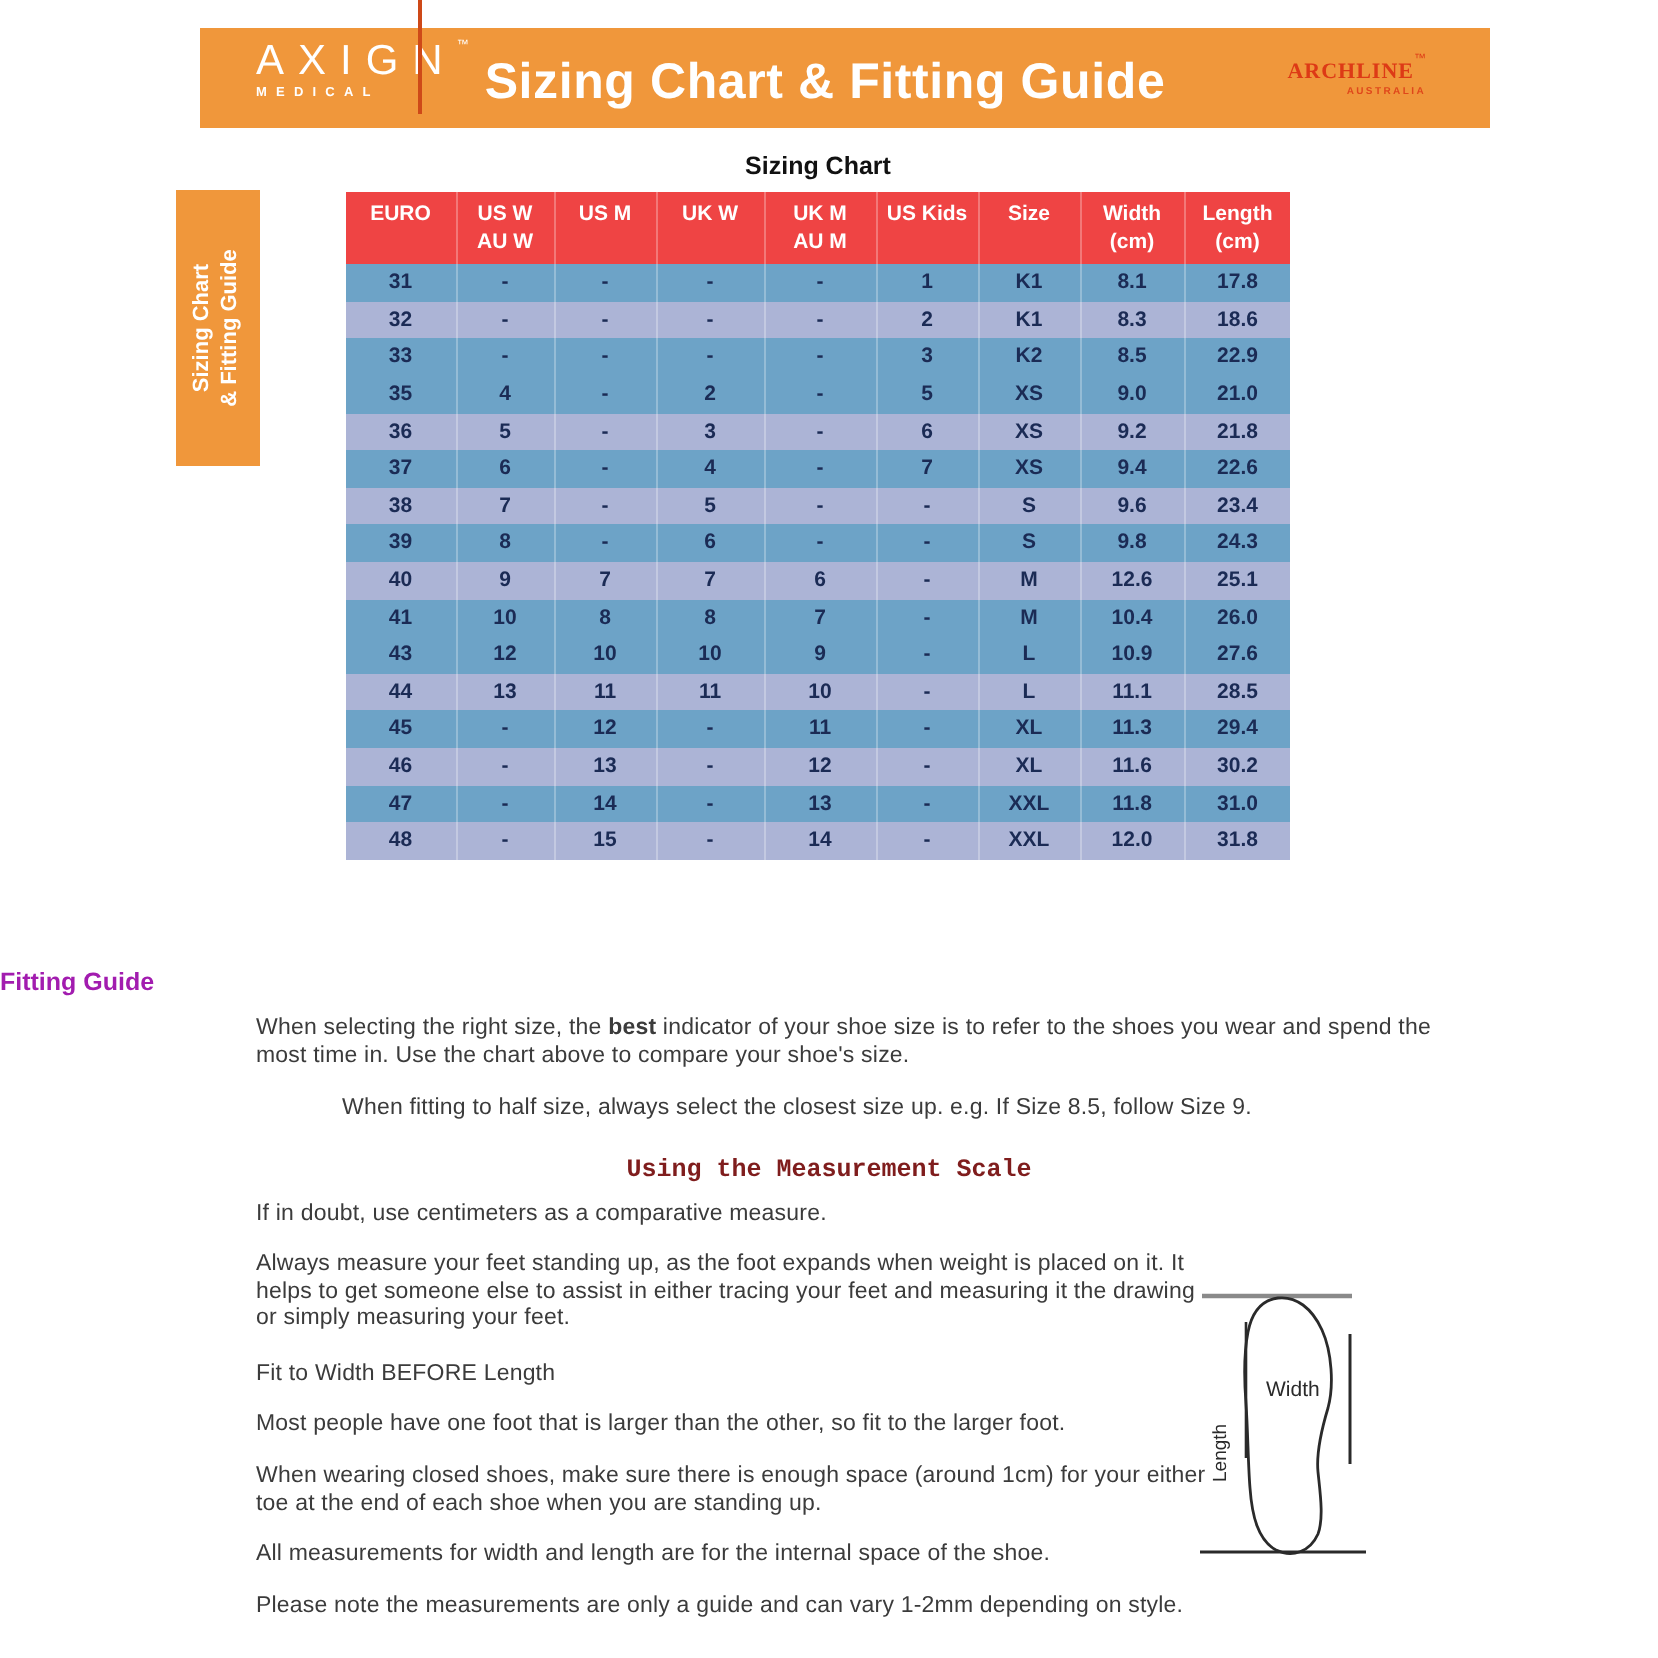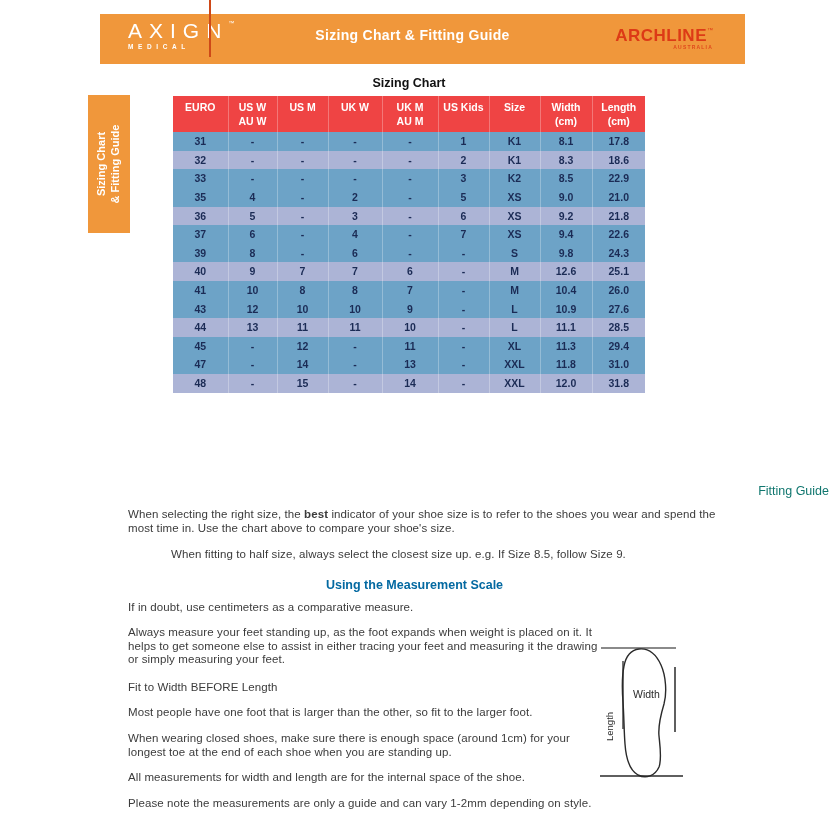--- a/index.html
+++ b/index.html
@@ -8,30 +8,30 @@
   .abs{position:absolute;}
 
   
   .header-bar{left:100px;top:14px;width:645px;height:50px;background:#F0973B;}
   .axign{left:128px;top:20px;color:#fff;line-height:1;}
   .axign .word{font-size:21px;letter-spacing:7px;font-weight:400;}
   .axign .tm{font-size:6px;vertical-align:top;letter-spacing:0;}
   .axign .sub{font-size:6.5px;letter-spacing:4.6px;margin-top:3px;font-weight:700;}
   .red-line{left:209px;top:0;width:2px;height:57px;background:#CE4918;}
   .bar-title{left:100px;top:27px;width:625px;text-align:center;color:#ffffff;
-             font-size:14px;font-weight:700;letter-spacing:.3px;}
+             font-size:25px;font-weight:700;letter-spacing:.3px;}
   .archline{right:116px;top:27px;text-align:right;color:#DD3A16;line-height:1;}
-  .archline .word{font-size:17px;font-weight:700;letter-spacing:.5px;}
+  .archline .word{font-size:11px;font-weight:700;letter-spacing:.5px;font-family:Liberation Serif, serif;}
   .archline .tm{font-size:6px;vertical-align:top;}
   .archline .sub{font-size:5px;letter-spacing:1.2px;margin-top:1px;font-weight:700;opacity:.85;}
 
   
   .h-sizing{left:173px;top:76px;width:472px;text-align:center;font-size:12.5px;font-weight:700;color:#111;}
-  .h-fitting{left:0;top:484px;width:829px;text-align:right;font-size:12.5px;font-weight:400;color:#0f766e;}
-  .h-measure{left:0;top:578px;width:829px;text-align:center;font-size:12.5px;font-weight:700;color:#0369a1;}
+  .h-fitting{left:0;top:484px;width:829px;text-align:left;font-size:12.5px;font-weight:700;color:#a21caf;}
+  .h-measure{left:0;top:578px;width:829px;text-align:center;font-size:12.5px;font-weight:700;color:#7f1d1d;font-family:Liberation Mono, monospace;}
 
   
   .side-tab{left:88px;top:95px;width:42px;height:138px;background:#F0973B;}
   .side-tab-inner{position:absolute;left:-48px;top:48px;width:138px;height:42px;
       transform:rotate(-90deg);display:flex;flex-direction:column;justify-content:center;
       text-align:center;color:#fff;font-weight:700;font-size:11px;line-height:1.25;}
 
   
   .size-table{left:173px;top:96px;width:472px;border-collapse:collapse;table-layout:fixed;}
   .size-table th{background:#ef4444;color:#ffffff;font-size:10.5px;font-weight:700;
@@ -196,20 +196,31 @@
         <td>37</td>
         <td>6</td>
         <td>-</td>
         <td>4</td>
         <td>-</td>
         <td>7</td>
         <td>XS</td>
         <td>9.4</td>
         <td>22.6</td>
       </tr>
+      <tr class="light">
+        <td>38</td>
+        <td>7</td>
+        <td>-</td>
+        <td>5</td>
+        <td>-</td>
+        <td>-</td>
+        <td>S</td>
+        <td>9.6</td>
+        <td>23.4</td>
+      </tr>
       <tr class="dark">
         <td>39</td>
         <td>8</td>
         <td>-</td>
         <td>6</td>
         <td>-</td>
         <td>-</td>
         <td>S</td>
         <td>9.8</td>
         <td>24.3</td>
@@ -262,20 +273,31 @@
         <td>45</td>
         <td>-</td>
         <td>12</td>
         <td>-</td>
         <td>11</td>
         <td>-</td>
         <td>XL</td>
         <td>11.3</td>
         <td>29.4</td>
       </tr>
+      <tr class="light">
+        <td>46</td>
+        <td>-</td>
+        <td>13</td>
+        <td>-</td>
+        <td>12</td>
+        <td>-</td>
+        <td>XL</td>
+        <td>11.6</td>
+        <td>30.2</td>
+      </tr>
       <tr class="dark">
         <td>47</td>
         <td>-</td>
         <td>14</td>
         <td>-</td>
         <td>13</td>
         <td>-</td>
         <td>XXL</td>
         <td>11.8</td>
         <td>31.0</td>
@@ -300,21 +322,21 @@
   <span>When selecting the right size, the </span><span class="bold">best</span><span> indicator of your shoe size is to refer to the shoes you wear and spend the most time in. Use the chart above to compare your shoe's size.</span>
 </div>
 <div class="abs para p-fg2">When fitting to half size, always select the closest size up. e.g. If Size 8.5, follow Size 9.</div>
 
 <div class="abs h-measure">Using the Measurement Scale</div>
 
 <div class="abs para p-ms1">If in doubt, use centimeters as a comparative measure.</div>
 <div class="abs para p-ms2">Always measure your feet standing up, as the foot expands when weight is placed on it. It helps to get someone else to assist in either tracing your feet and measuring it the drawing or simply measuring your feet.</div>
 <div class="abs para p-ms3">Fit to Width BEFORE Length</div>
 <div class="abs para p-ms4">Most people have one foot that is larger than the other, so fit to the larger foot.</div>
-<div class="abs para p-ms5">When wearing closed shoes, make sure there is enough space (around 1cm) for your longest toe at the end of each shoe when you are standing up.</div>
+<div class="abs para p-ms5">When wearing closed shoes, make sure there is enough space (around 1cm) for your either toe at the end of each shoe when you are standing up.</div>
 <div class="abs para p-ms6">All measurements for width and length are for the internal space of the shoe.</div>
 <div class="abs para p-ms7">Please note the measurements are only a guide and can vary 1-2mm depending on style.</div>
 
 <svg class="abs diagram" viewBox="0 0 136 152" xmlns="http://www.w3.org/2000/svg">
   <line x1="5" y1="14" x2="80" y2="14" stroke="#8a8a8a" stroke-width="2.2"></line>
   <path d="M 43,15 C 35,16 30,22 28,32 C 26,42 26,55 27,68 C 28,82 28,98 29,110
            C 30,124 33,136 42,141 C 50,145 59,142 63,133 C 66,125 64,112 63,102
            C 62,92 65,80 68,70 C 71,59 70,42 65,31 C 60,20 52,14 43,15 Z" fill="none" stroke="#2a2a2a" stroke-width="1.4"></path>
   <line x1="27" y1="27" x2="27" y2="95" stroke="#2a2a2a" stroke-width="1.3"></line>
   <line x1="79" y1="33" x2="79" y2="98" stroke="#2a2a2a" stroke-width="1.5"></line>

